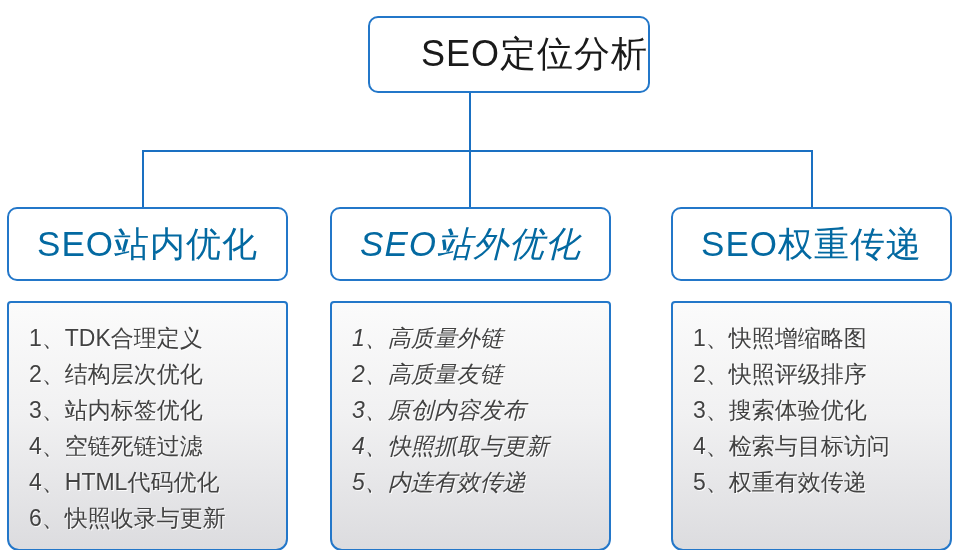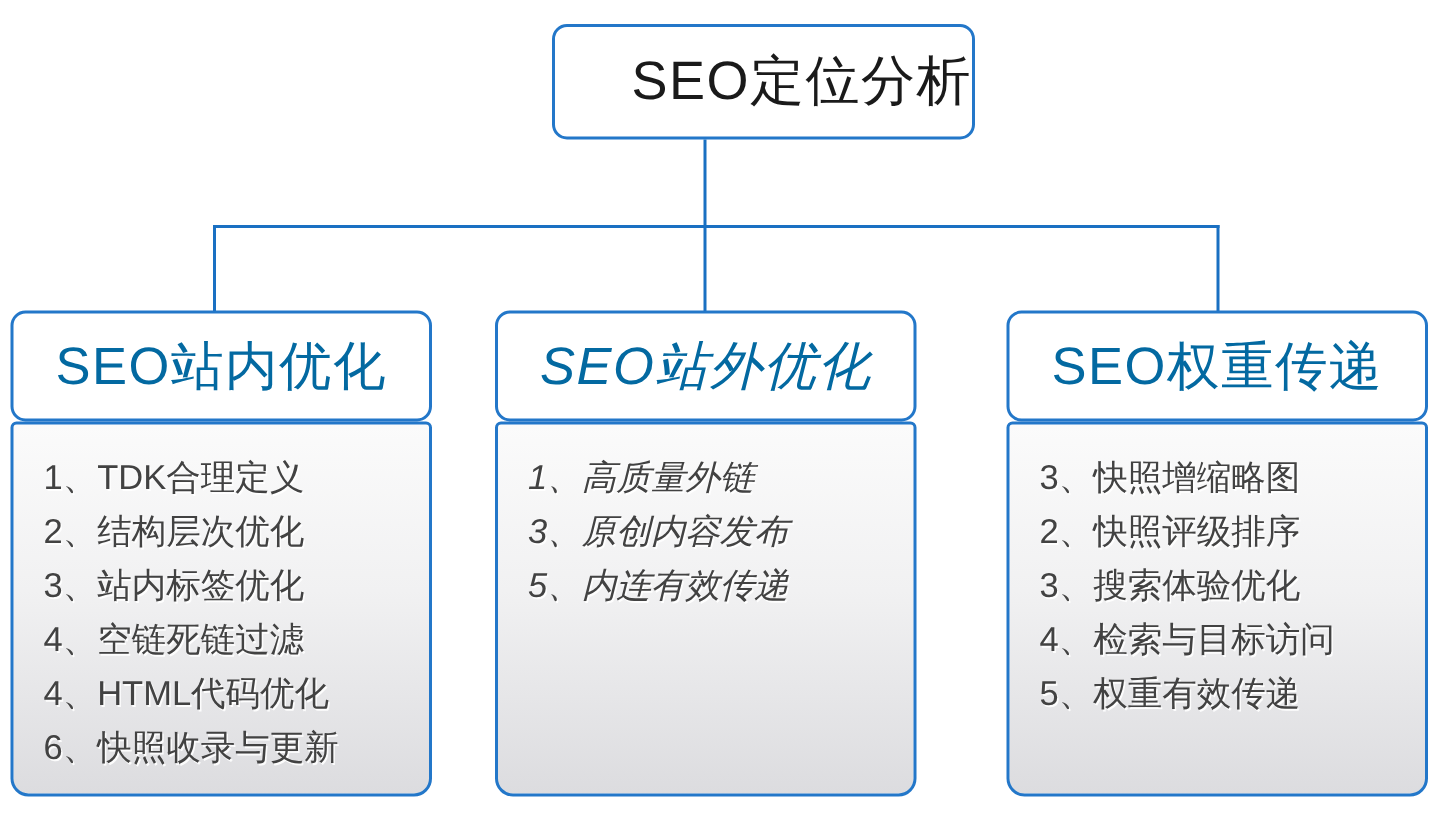--- a/index.html
+++ b/index.html
@@ -66,21 +66,21 @@
     align-items: center;
     justify-content: center;
     font-size: 35px;
     letter-spacing: 1px;
     color: #0369a1;
     position: relative;
     z-index: 2;
   }
   .branch-body {
     box-sizing: border-box;
-    margin-top: 0;
+    margin-top: 20px;
     width: 281px;
     height: 250px;
     border: 2px solid #2377c9;
     border-radius: 4px 4px 12px 12px;
     background: linear-gradient(180deg, #fbfbfb 0%, #f1f1f2 45%, #dcdcdf 100%);
   }
   .branch-list {
     list-style: none;
     margin: 0;
     padding: 17px 8px 0 20px;
@@ -124,33 +124,35 @@
     </div>
   </div>
 
   <div class="branch b1">
     <div class="branch-header">
       <span>SEO站外优化</span>
     </div>
     <div class="branch-body">
       <ul class="branch-list">
         <li>1、高质量外链</li>
+        <li>2、高质量友链</li>
         <li>3、原创内容发布</li>
+        <li>4、快照抓取与更新</li>
         <li>5、内连有效传递</li>
       </ul>
     </div>
   </div>
 
   <div class="branch b2">
     <div class="branch-header">
       <span>SEO权重传递</span>
     </div>
     <div class="branch-body">
       <ul class="branch-list">
-        <li>3、快照增缩略图</li>
+        <li>1、快照增缩略图</li>
         <li>2、快照评级排序</li>
         <li>3、搜索体验优化</li>
         <li>4、检索与目标访问</li>
         <li>5、权重有效传递</li>
       </ul>
     </div>
   </div>
 
 </div>
 

